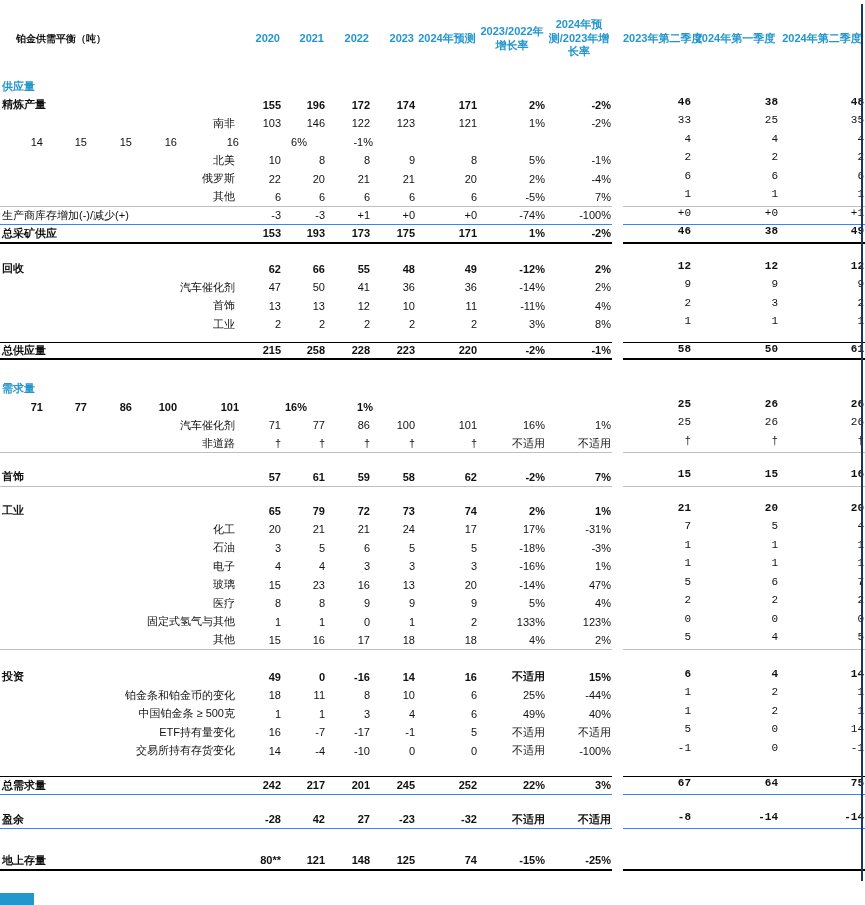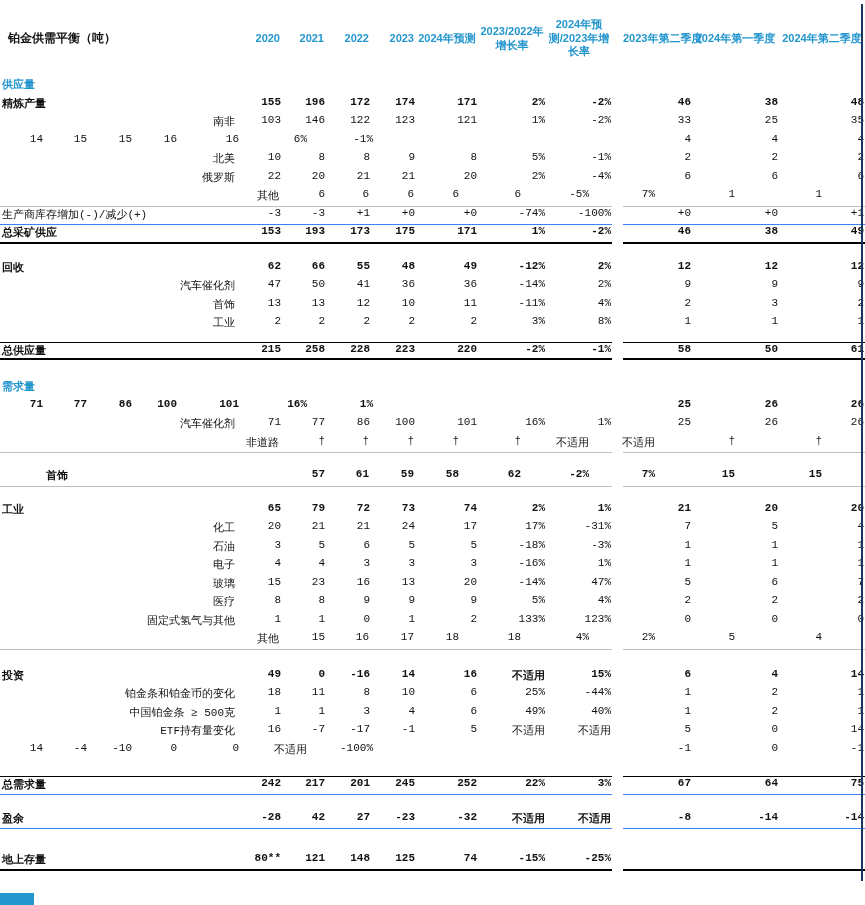--- a/index.html
+++ b/index.html
@@ -2,44 +2,44 @@
 <html style="--accent: #2496CE; --navy: #17375E;"><head>
 <meta charset="utf-8">
 <style>
   html,body{margin:0;padding:0;background:#fff;}
   .sheet{
     position:relative;width:865px;height:905px;background:#fff;overflow:hidden;
     font-family:"Liberation Sans","DejaVu Sans",sans-serif;color:#111;
   }
   
   .hdr{display:flex;height:77px;align-items:center;}
-  .hdr-title{width:238px;box-sizing:border-box;padding-left:8px;font-size:12px;font-weight:bold;color:#111;white-space:nowrap;}
+  .hdr-title{width:238px;box-sizing:border-box;padding-left:16px;font-size:10px;font-weight:bold;color:#111;white-space:nowrap;}
   .hc{font-size:11px;font-weight:bold;color:var(--accent,#2496CE);line-height:1.25;box-sizing:border-box;}
   .hy{text-align:right;padding-right:2px;}
   .hcen{text-align:center;}
   .hq{text-align:center;white-space:nowrap;}
   
   .w1{width:44px}.w2{width:44px}.w3{width:45px}.w4{width:45px}.w5{width:62px}.w6{width:68px}.w7{width:66px}
   .q1{width:69px}.q2{width:87px}.q3{width:86px}
   .gapcell{width:11px;flex:none;}
   
   .row{display:flex;height:18.5px;font-size:11px;align-items:stretch;}
   .row.spacer{height:16px;}
   .bold{font-weight:bold;}
-  .lg{display:flex;width:612px;flex:none;align-items:flex-start;box-sizing:border-box;font-family:Liberation Mono, monospace;}
+  .lg{display:flex;width:612px;flex:none;align-items:center;box-sizing:border-box;}
   .rg{display:flex;width:242px;flex:none;align-items:flex-start;box-sizing:border-box;font-family:Liberation Mono, monospace;}
   .lbl{width:238px;flex:none;box-sizing:border-box;padding-left:2px;white-space:nowrap;}
   .lbl.indent{text-align:right;padding-left:0;padding-right:3px;}
   .lbl.section{color:var(--accent,#2496CE);font-weight:bold;}
   .c{text-align:right;white-space:nowrap;box-sizing:border-box;padding-right:1px;flex:none;}
   
   .bt-black{border-top:1px solid #000;}
   .bb-black{border-bottom:1px solid #3b82f6;}
   .bb-black2{border-bottom:2px solid #000;}
-  .bb-gray{border-bottom:1px solid #bfbfbf;padding-left:44px;}
+  .bb-gray{border-bottom:1px solid #bfbfbf;}
   
   .right-line{position:absolute;top:4px;left:861px;width:2px;height:877px;background:var(--navy,#17375E);}
   .footer-block{position:absolute;left:0;bottom:0;width:34px;height:12px;background:var(--accent,#2496CE);}
 </style>
 </head>
 <body>
 
 <div class="sheet">
 
   <div class="hdr">
@@ -615,20 +615,21 @@
         </div>
         <div class="gapcell"></div>
         <div class="rg">
           <div class="c q1">5</div>
           <div class="c q2">0</div>
           <div class="c q3">14</div>
         </div>
       </div>
       <div class="row">
         <div class="lg">
+          <div class="lbl indent">交易所持有存货变化</div>
           <div class="c w1">14</div>
           <div class="c w2">-4</div>
           <div class="c w3">-10</div>
           <div class="c w4">0</div>
           <div class="c w5">0</div>
           <div class="c w6">不适用</div>
           <div class="c w7">-100%</div>
         </div>
         <div class="gapcell"></div>
         <div class="rg">

